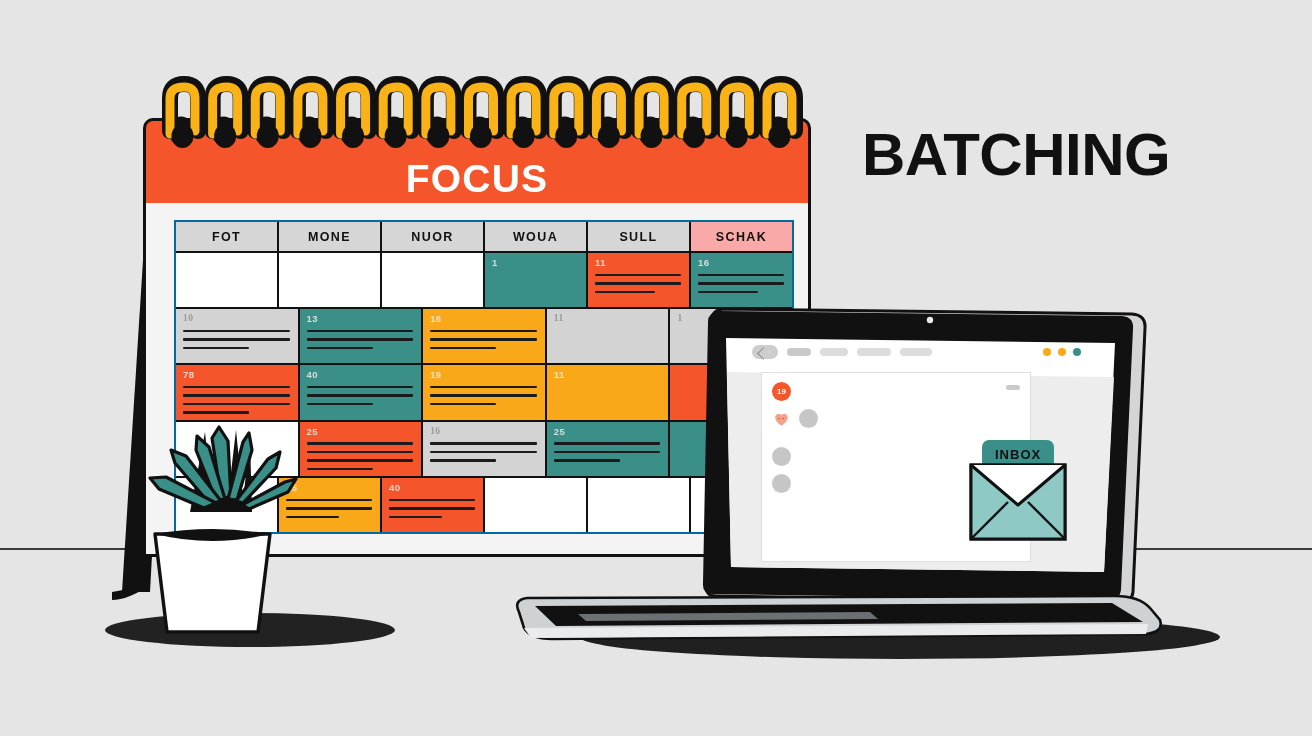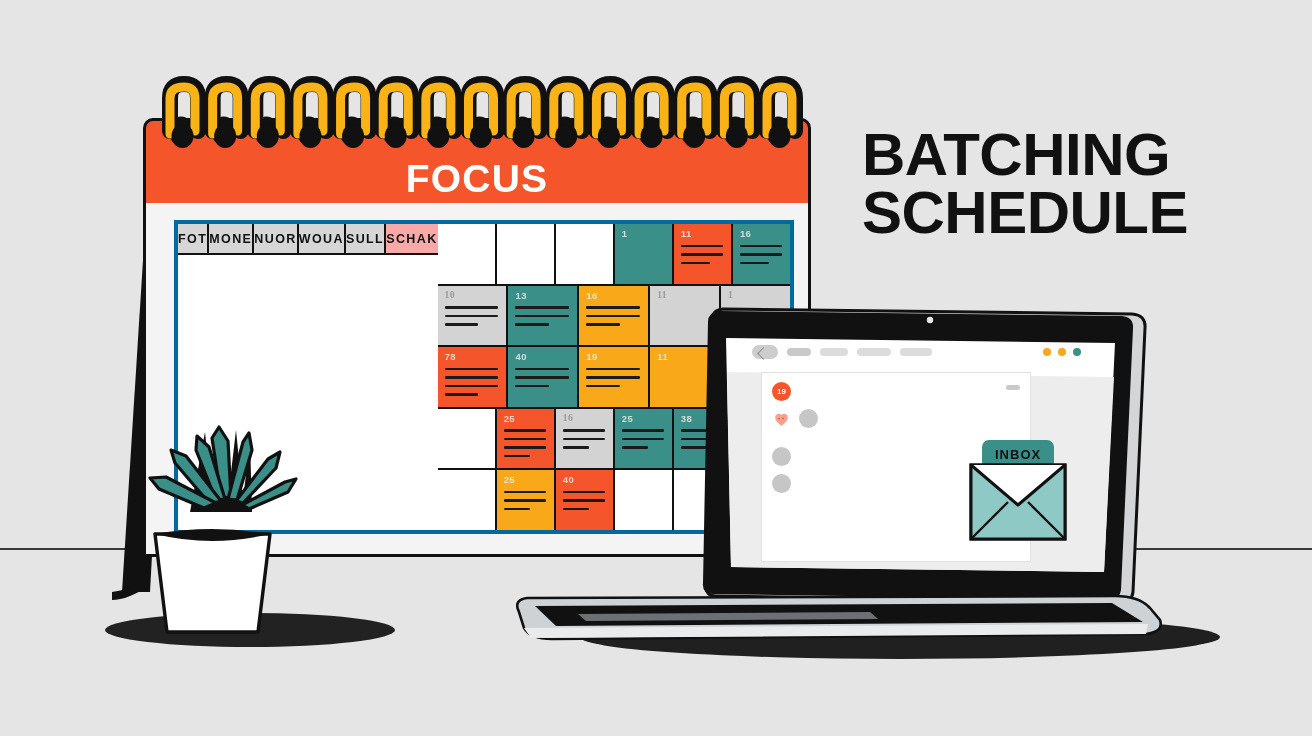--- a/index.html
+++ b/index.html
@@ -77,24 +77,25 @@
     height: 354px;
     background: #f4f4f4;
     border: 3px solid #111111;
     border-top: none;
     box-sizing: border-box;
     padding: 17px 14px 20px 28px;
   }
   #grid-wrap {
     width: 100%;
     height: 100%;
-    border: 4px solid #0369a1;
+    border: 2px solid #0369a1;
     box-sizing: border-box;
     background: #ffffff;
     display: flex;
+    flex-direction: column;
   }
   #dow-row {
     display: flex;
     height: 29px;
     flex: 0 0 29px;
     border-bottom: 2px solid #111111;
     background: #d6d6d6;
   }
   #dow-row .dow {
     flex: 1 1 0;
@@ -385,28 +386,20 @@
               <div class="cell grey">
                 <div class="daynum">16</div>
                 <div class="lines">
                   <div class="ln" style="width: 100%;"></div>
                   <div class="ln" style="width: 100%;"></div>
                   <div class="ln" style="width: 62%;"></div>
                 </div>
               </div>
               <div class="cell teal">
                 <div class="daynum">25</div>
-                <div class="lines">
-                  <div class="ln" style="width: 100%;"></div>
-                  <div class="ln" style="width: 100%;"></div>
-                  <div class="ln" style="width: 62%;"></div>
-                </div>
-              </div>
-              <div class="cell teal">
-                <div class="daynum">38</div>
                 <div class="lines">
                   <div class="ln" style="width: 100%;"></div>
                   <div class="ln" style="width: 100%;"></div>
                   <div class="ln" style="width: 62%;"></div>
                 </div>
               </div>
               <div class="cell teal"></div>
             </div>
             <div class="week">
               <div class="cell white"></div>
@@ -611,16 +604,15 @@
         <path d="M3 4 L50 44 L97 4" fill="#ffffff" stroke="#111111" stroke-width="3" stroke-linejoin="round"></path>
         <path d="M3 78 L40 41" fill="none" stroke="#111111" stroke-width="2.4"></path>
         <path d="M97 78 L60 41" fill="none" stroke="#111111" stroke-width="2.4"></path>
       </svg>
 
     </div>
   </div>
 
   <div class="headline">
     <span class="hl-line">BATCHING</span>
-    <span class="hl-line">SCHEDULE</span>
   </div>
 
 </div>
 
 </body></html>

